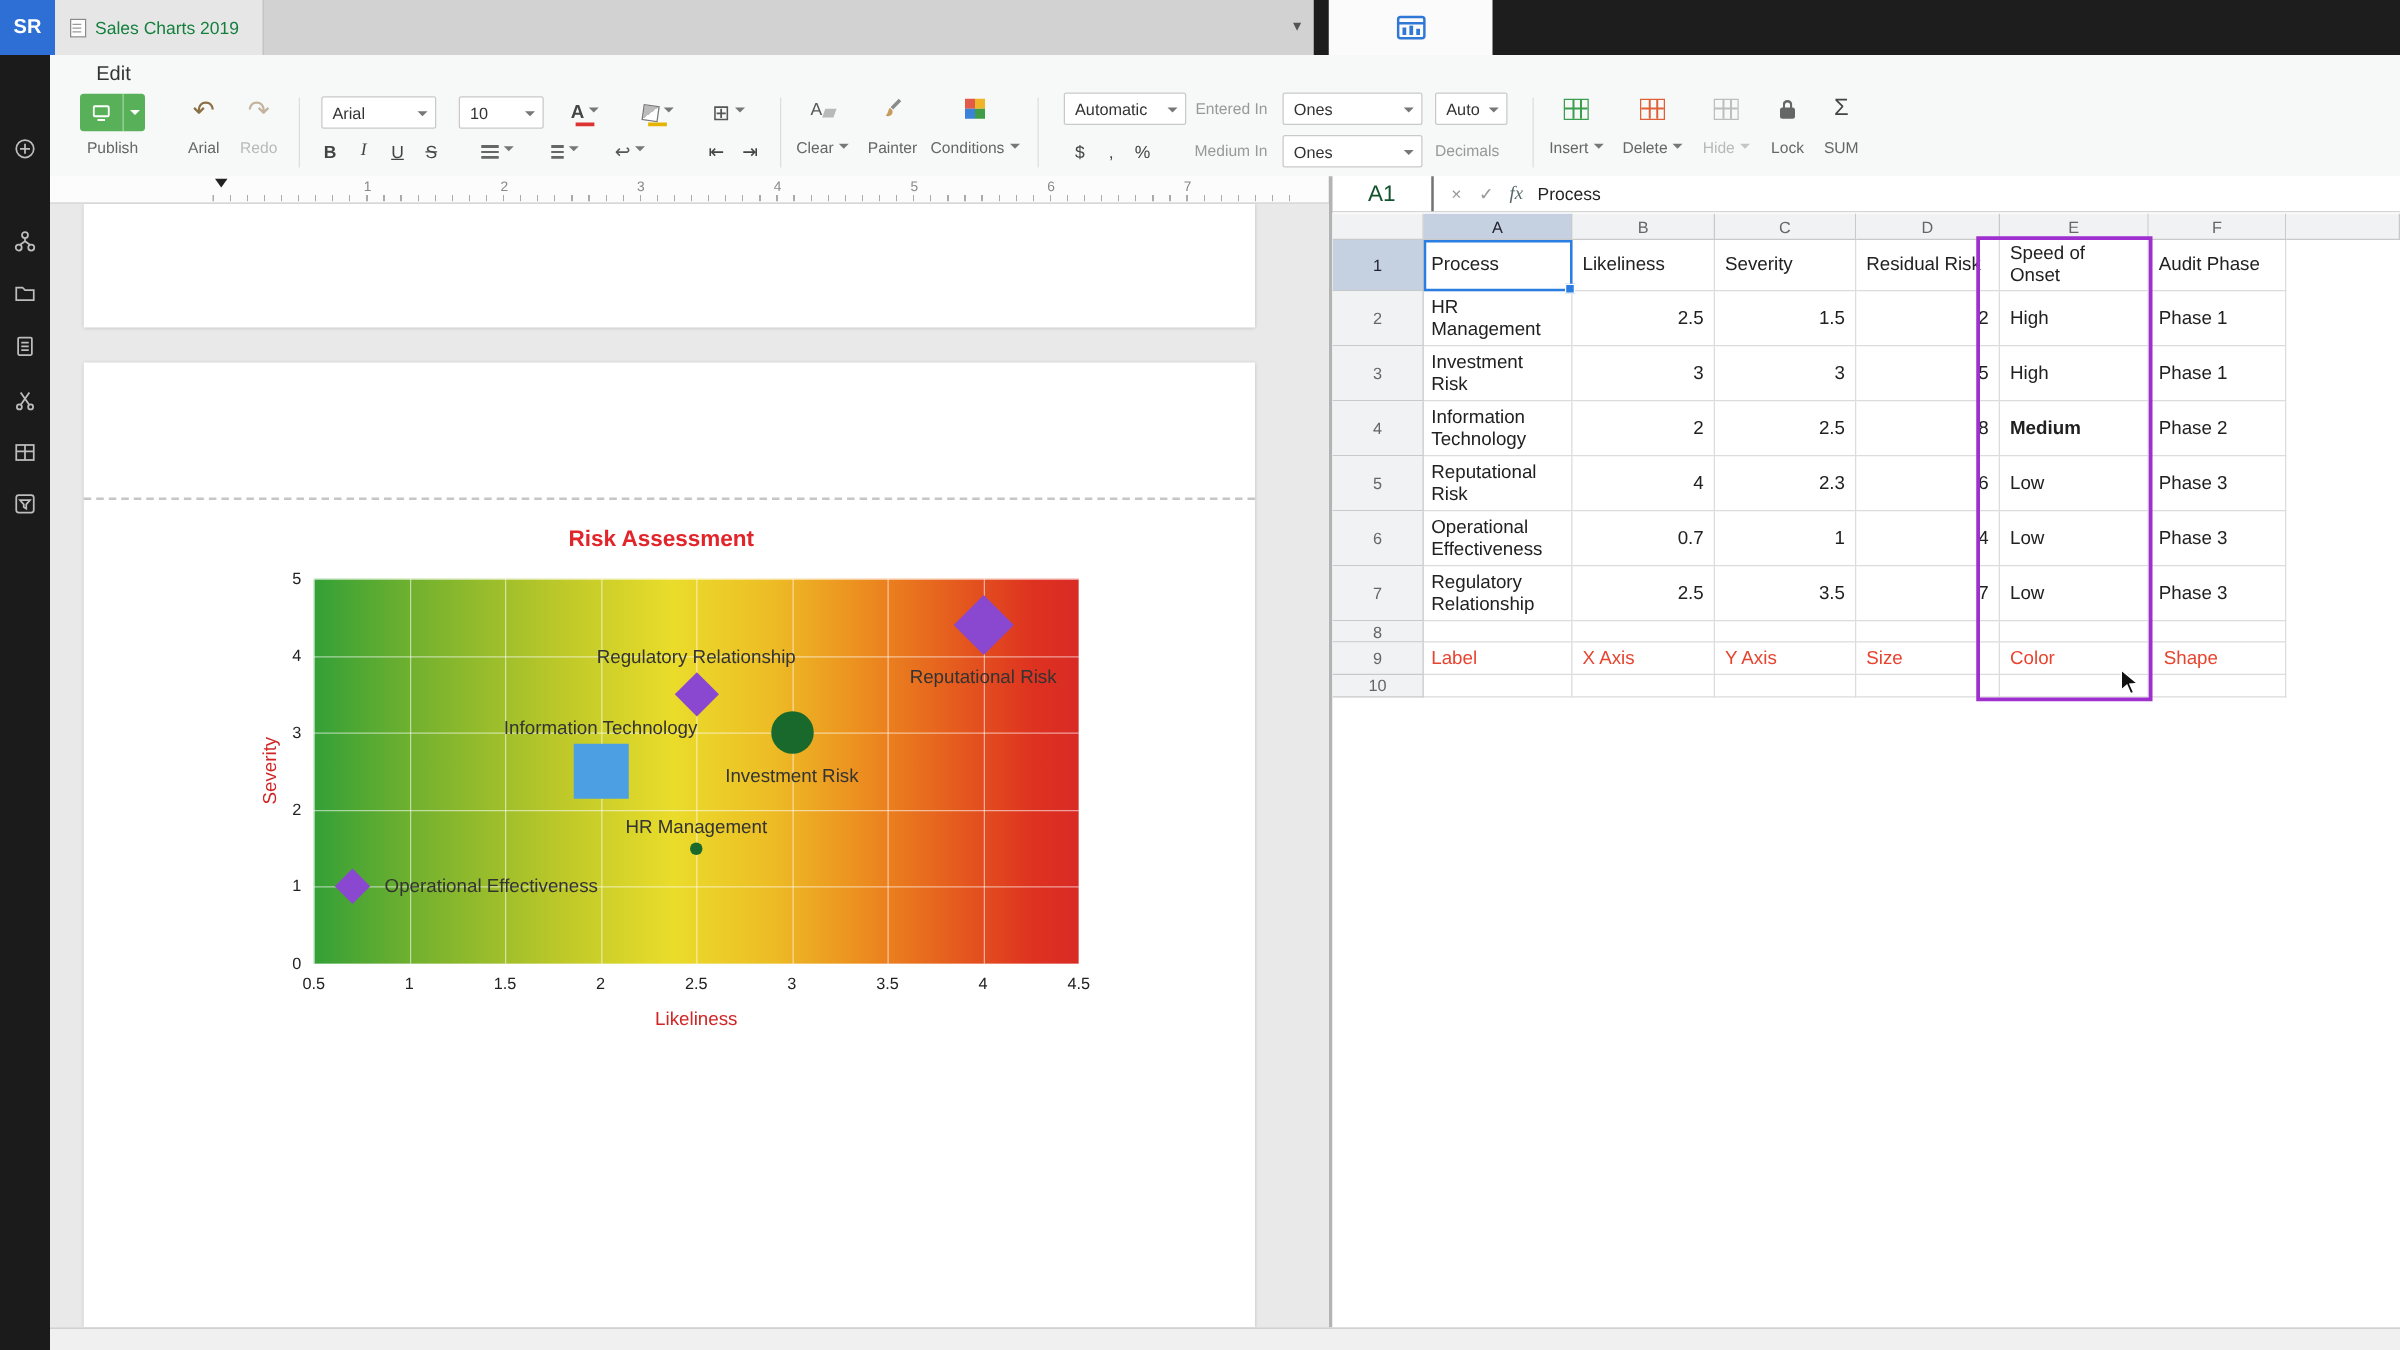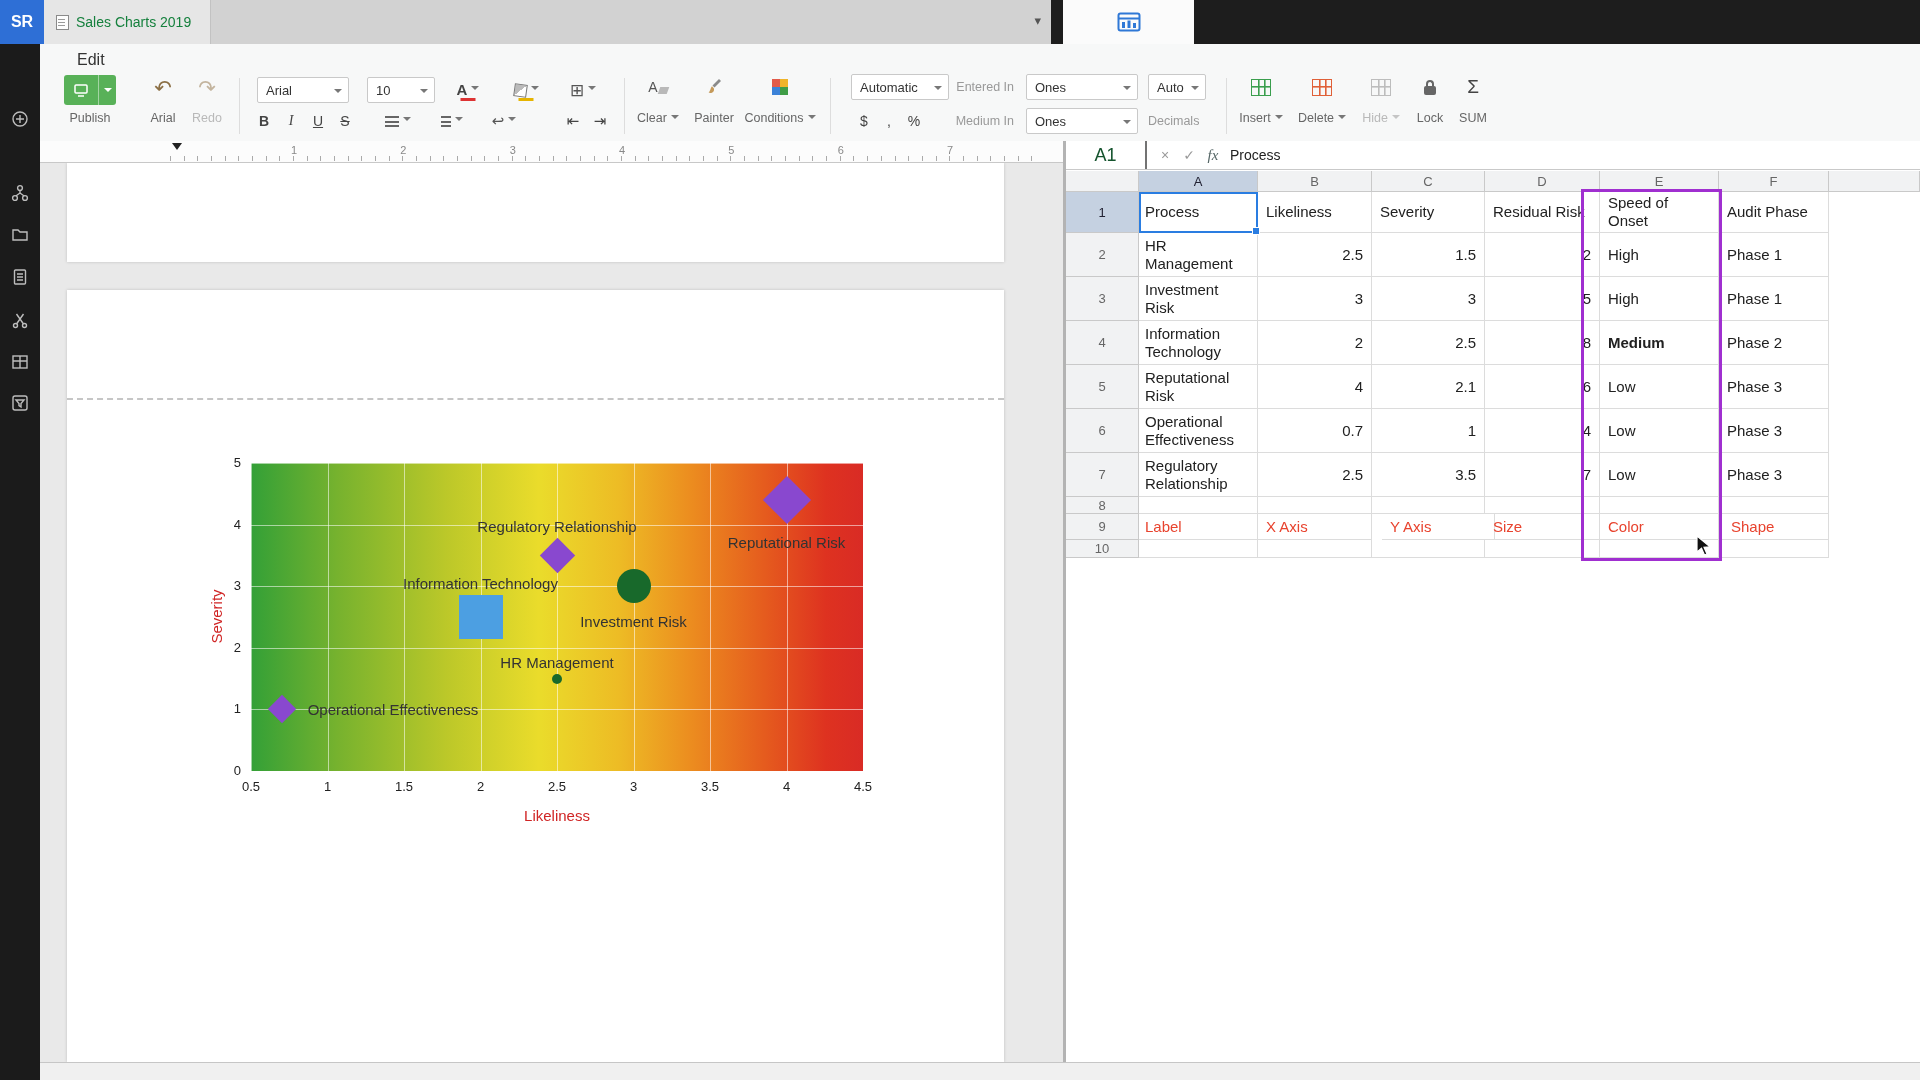--- a/index.html
+++ b/index.html
@@ -318,20 +318,21 @@
   <div class="val">Process</div>
 </div>
 
 <div id="divider"></div>
 
 <div id="canvas">
   <div class="page" style="top:0;height:99px"></div>
   <div class="page" style="top:127px;height:772px"></div>
   <div id="pagebreak"></div>
   <div id="chart-layer">
+      <div class="ch-title" style="left: 0px; top: 258px; width: 978px;">Risk Assessment</div>
       <div class="ch-plot" style="left: 211px; top: 300px; width: 612px; height: 308px;">
         <div class="gl" style="left: 0px; top: 0px; width: 1px; height: 308px;"></div>
         <div class="gl" style="left: 76.5px; top: 0px; width: 1px; height: 308px;"></div>
         <div class="gl" style="left: 153px; top: 0px; width: 1px; height: 308px;"></div>
         <div class="gl" style="left: 229.5px; top: 0px; width: 1px; height: 308px;"></div>
         <div class="gl" style="left: 306px; top: 0px; width: 1px; height: 308px;"></div>
         <div class="gl" style="left: 382.5px; top: 0px; width: 1px; height: 308px;"></div>
         <div class="gl" style="left: 459px; top: 0px; width: 1px; height: 308px;"></div>
         <div class="gl" style="left: 535.5px; top: 0px; width: 1px; height: 308px;"></div>
         <div class="gl" style="left: 612px; top: 0px; width: 1px; height: 308px;"></div>
@@ -408,21 +409,21 @@
       <div class="rowhead" style="left: 0px; top: 151px; width: 73px; height: 44px;">4</div>
       <div class="cell" style="left: 73px; top: 151px; width: 119px; height: 44px; justify-content: flex-start; padding: 2px 16px 2px 6px;">Information Technology</div>
       <div class="cell" style="left: 192px; top: 151px; width: 114px; height: 44px; justify-content: flex-end; padding: 2px 8px;">2</div>
       <div class="cell" style="left: 306px; top: 151px; width: 113px; height: 44px; justify-content: flex-end; padding: 2px 8px;">2.5</div>
       <div class="cell" style="left: 419px; top: 151px; width: 115px; height: 44px; justify-content: flex-end; padding: 2px 8px;">8</div>
       <div class="cell" style="left: 534px; top: 151px; width: 119px; height: 44px; justify-content: flex-start; padding: 2px 8px; font-weight: bold;">Medium</div>
       <div class="cell" style="left: 653px; top: 151px; width: 110px; height: 44px; justify-content: flex-start; padding: 2px 8px;">Phase 2</div>
       <div class="rowhead" style="left: 0px; top: 195px; width: 73px; height: 44px;">5</div>
       <div class="cell" style="left: 73px; top: 195px; width: 119px; height: 44px; justify-content: flex-start; padding: 2px 16px 2px 6px;">Reputational Risk</div>
       <div class="cell" style="left: 192px; top: 195px; width: 114px; height: 44px; justify-content: flex-end; padding: 2px 8px;">4</div>
-      <div class="cell" style="left: 306px; top: 195px; width: 113px; height: 44px; justify-content: flex-end; padding: 2px 8px;">2.1</div>
+      <div class="cell" style="left: 306px; top: 195px; width: 113px; height: 44px; justify-content: flex-end; padding: 2px 8px;">2.3</div>
       <div class="cell" style="left: 419px; top: 195px; width: 115px; height: 44px; justify-content: flex-end; padding: 2px 8px;">6</div>
       <div class="cell" style="left: 534px; top: 195px; width: 119px; height: 44px; justify-content: flex-start; padding: 2px 8px;">Low</div>
       <div class="cell" style="left: 653px; top: 195px; width: 110px; height: 44px; justify-content: flex-start; padding: 2px 8px;">Phase 3</div>
       <div class="rowhead" style="left: 0px; top: 239px; width: 73px; height: 44px;">6</div>
       <div class="cell" style="left: 73px; top: 239px; width: 119px; height: 44px; justify-content: flex-start; padding: 2px 16px 2px 6px;">Operational Effectiveness</div>
       <div class="cell" style="left: 192px; top: 239px; width: 114px; height: 44px; justify-content: flex-end; padding: 2px 8px;">0.7</div>
       <div class="cell" style="left: 306px; top: 239px; width: 113px; height: 44px; justify-content: flex-end; padding: 2px 8px;">1</div>
       <div class="cell" style="left: 419px; top: 239px; width: 115px; height: 44px; justify-content: flex-end; padding: 2px 8px;">4</div>
       <div class="cell" style="left: 534px; top: 239px; width: 119px; height: 44px; justify-content: flex-start; padding: 2px 8px;">Low</div>
       <div class="cell" style="left: 653px; top: 239px; width: 110px; height: 44px; justify-content: flex-start; padding: 2px 8px;">Phase 3</div>
@@ -436,21 +437,21 @@
       <div class="rowhead" style="left: 0px; top: 327px; width: 73px; height: 17px;">8</div>
       <div class="cell" style="left: 73px; top: 327px; width: 119px; height: 17px; justify-content: flex-start; padding: 2px 16px 2px 6px;"></div>
       <div class="cell" style="left: 192px; top: 327px; width: 114px; height: 17px; justify-content: flex-end; padding: 2px 8px;"></div>
       <div class="cell" style="left: 306px; top: 327px; width: 113px; height: 17px; justify-content: flex-end; padding: 2px 8px;"></div>
       <div class="cell" style="left: 419px; top: 327px; width: 115px; height: 17px; justify-content: flex-end; padding: 2px 8px;"></div>
       <div class="cell" style="left: 534px; top: 327px; width: 119px; height: 17px; justify-content: flex-start; padding: 2px 8px;"></div>
       <div class="cell" style="left: 653px; top: 327px; width: 110px; height: 17px; justify-content: flex-start; padding: 2px 8px;"></div>
       <div class="rowhead" style="left: 0px; top: 344px; width: 73px; height: 26px;">9</div>
       <div class="cell redcell" style="left: 73px; top: 344px; width: 119px; height: 26px; justify-content: flex-start; padding: 2px 16px 2px 6px;">Label</div>
       <div class="cell redcell" style="left: 192px; top: 344px; width: 114px; height: 26px; justify-content: flex-start; padding: 2px 8px;">X Axis</div>
-      <div class="cell redcell" style="left: 316px; top: 344px; width: 113px; height: 26px; justify-content: flex-start; padding: 2px 8px;">Y Axis</div>
+      <div class="cell redcell" style="left: 306px; top: 344px; width: 113px; height: 26px; justify-content: flex-start; padding: 2px 8px;">Y Axis</div>
       <div class="cell redcell" style="left: 419px; top: 344px; width: 115px; height: 26px; justify-content: flex-start; padding: 2px 8px;">Size</div>
       <div class="cell redcell" style="left: 534px; top: 344px; width: 119px; height: 26px; justify-content: flex-start; padding: 2px 8px;">Color</div>
       <div class="cell redcell" style="left: 653px; top: 344px; width: 110px; height: 26px; justify-content: flex-start; padding: 2px 12px;">Shape</div>
       <div class="rowhead" style="left: 0px; top: 370px; width: 73px; height: 18px;">10</div>
       <div class="cell" style="left: 73px; top: 370px; width: 119px; height: 18px; justify-content: flex-start; padding: 2px 16px 2px 6px;"></div>
       <div class="cell" style="left: 192px; top: 370px; width: 114px; height: 18px; justify-content: flex-end; padding: 2px 8px;"></div>
       <div class="cell" style="left: 306px; top: 370px; width: 113px; height: 18px; justify-content: flex-end; padding: 2px 8px;"></div>
       <div class="cell" style="left: 419px; top: 370px; width: 115px; height: 18px; justify-content: flex-end; padding: 2px 8px;"></div>
       <div class="cell" style="left: 534px; top: 370px; width: 119px; height: 18px; justify-content: flex-start; padding: 2px 8px;"></div>
       <div class="cell" style="left: 653px; top: 370px; width: 110px; height: 18px; justify-content: flex-start; padding: 2px 8px;"></div>

